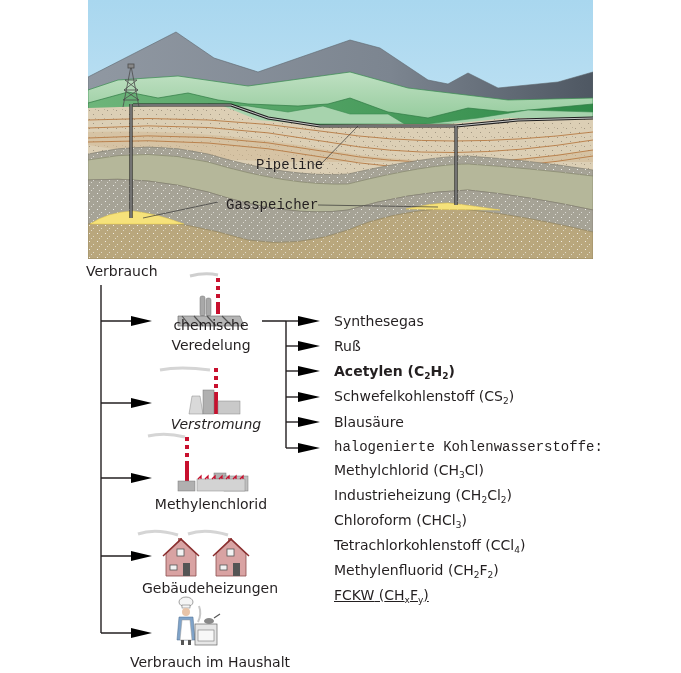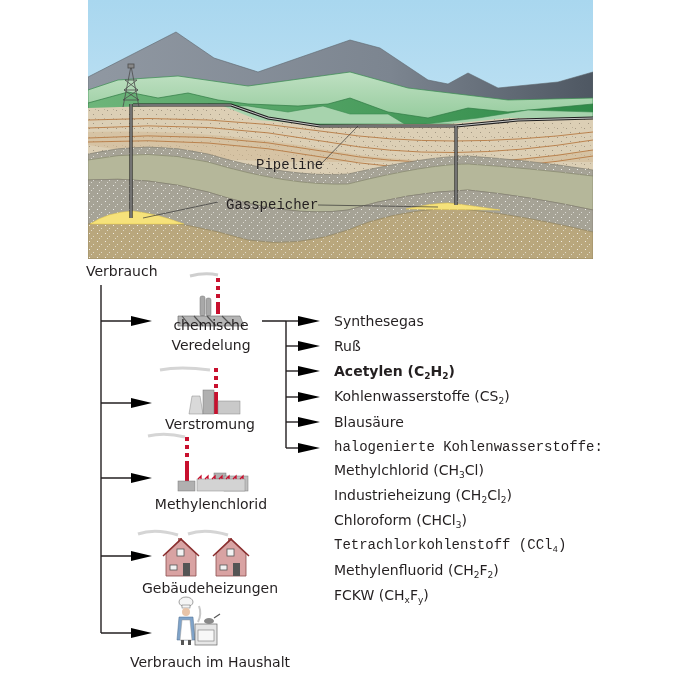--- a/index.html
+++ b/index.html
@@ -196,46 +196,46 @@
     <path d="M214,618 L220,614" stroke="#555" stroke-width="1.2"></path>
   </g>
 </svg>
 
 <div class="lbl" style="left:78px; top:263px;margin-left:8px;">Verbrauch</div>
 
 <div class="lbl ctr" style="left:211px; top:315px; line-height:20px;">
   <div>chemische</div>
   <div>Veredelung</div>
 </div>
-<div class="lbl ctr" style="left:210px; top:416px;">Verstromung</div>
+<div class="lbl ctr" style="left:216px; top:416px;font-style:italic;">Verstromung</div>
 <div class="lbl ctr" style="left:211px; top:496px;">Methylenchlorid</div>
 <div class="lbl ctr" style="left:210px; top:580px;">Gebäudeheizungen</div>
 <div class="lbl ctr" style="left:210px; top:654px;">Verbrauch im Haushalt</div>
 
 <div class="lbl" style="left:334px; top:313px;">Synthesegas</div>
 <div class="lbl" style="left:334px; top:338px;">Ruß</div>
 <div class="lbl" style="left:334px; top:363px;font-weight:bold;">
   <span>Acetylen</span> (<span>C</span><sub>2</sub><span>H</span><sub>2</sub>)
 </div>
 <div class="lbl" style="left:334px; top:388px;">
-  <span>Kohlenwasserstoffe</span> (<span>CS</span><sub>2</sub>)
+  <span>Schwefelkohlenstoff</span> (<span>CS</span><sub>2</sub>)
 </div>
 <div class="lbl" style="left:334px; top:414px;">Blausäure</div>
 <div class="lbl" style="left:334px; top:439px;font-family:Liberation Mono, monospace;">halogenierte Kohlenwasserstoffe:</div>
 
 <div class="lbl" style="left:334px; top:462px;">
   <span>Methylchlorid</span> (<span>CH</span><sub>3</sub><span>Cl</span>)
 </div>
 <div class="lbl" style="left:334px; top:487px;">
   <span>Industrieheizung</span> (<span>CH</span><sub>2</sub><span>Cl</span><sub>2</sub>)
 </div>
 <div class="lbl" style="left:334px; top:512px;">
   <span>Chloroform</span> (<span>CHCl</span><sub>3</sub>)
 </div>
-<div class="lbl" style="left:334px; top:537px;font-family:Liberation Mono, monospace;">
+<div class="lbl" style="left:334px; top:537px;">
   <span>Tetrachlorkohlenstoff</span> (<span>CCl</span><sub>4</sub>)
 </div>
 <div class="lbl" style="left:334px; top:562px;text-align:right;">
   <span>Methylenfluorid</span> (<span>CH</span><sub>2</sub><span>F</span><sub>2</sub>)
 </div>
-<div class="lbl" style="left:334px; top:587px;">
+<div class="lbl" style="left:334px; top:587px;text-decoration:underline;">
   <span>FCKW</span> (<span>CH</span><sub>x</sub><span>F</span><sub>y</sub>)
 </div>
 
 </body></html>

